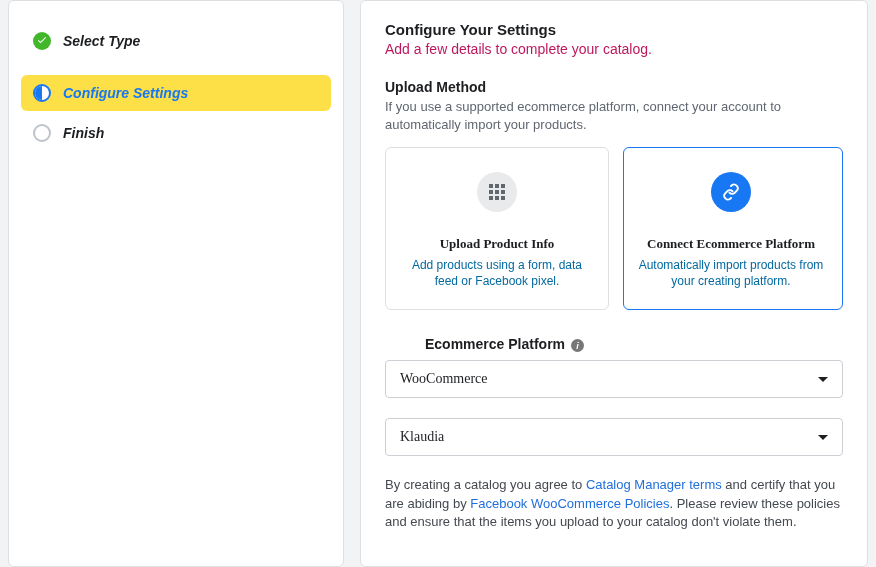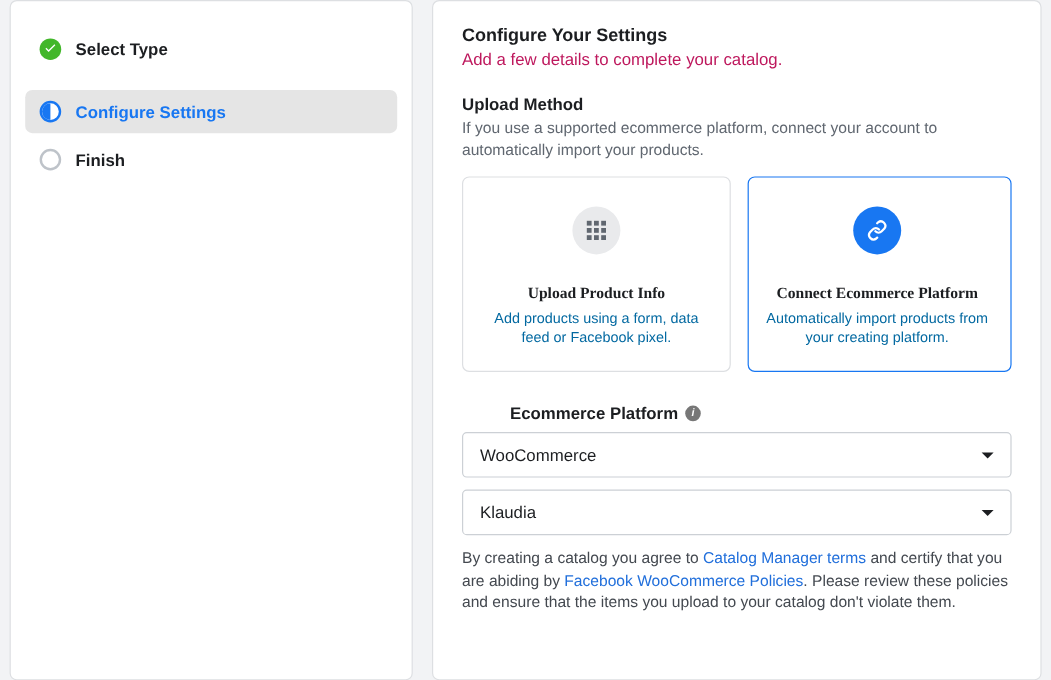--- a/index.html
+++ b/index.html
@@ -13,36 +13,37 @@
     height: 567px;
   }
   .panel {
     background: #fff;
     border: 1px solid #dddfe2;
     border-radius: 6px;
   }
   .sidebar {
     width: 336px;
     padding: 22px 12px;
+    font-style: italic;
   }
   .step {
     display: flex;
     align-items: center;
     gap: 12px;
     padding: 9px 12px;
     border-radius: 6px;
     font-size: 14px;
     font-weight: 600;
     color: #1c1e21;
     cursor: pointer;
     margin-bottom: 4px;
     position: relative;
   }
   .step.active {
-    background: #e5e5e5;
+    background: #fde047;
     color: #1877f2;
     margin-top: 16px;
   }
   .step-icon {
     width: 18px;
     height: 18px;
     border-radius: 50%;
     flex-shrink: 0;
     display: flex;
     align-items: center;
@@ -138,21 +139,21 @@
     font-size: 12px;
     color: #0369a1;
     line-height: 1.35;
   }
   .field-label {
     font-size: 14px;
     font-weight: 700;
     color: #1c1e21;
     margin-bottom: 8px;
     display: flex;
-    align-items: center;
+    align-items: flex-end;
     gap: 6px;
     padding-left: 40px;
   }
   .info-icon {
     width: 13px;
     height: 13px;
     border-radius: 50%;
     background: #777;
     color: #fff;
     font-size: 9px;
@@ -164,22 +165,23 @@
   }
   .select-box {
     border: 1px solid #ccd0d5;
     border-radius: 4px;
     padding: 10px 14px;
     font-size: 14px;
     color: #1c1e21;
     display: flex;
     align-items: center;
     justify-content: space-between;
-    margin-bottom: 10px;
+    margin-bottom: 20px;
     cursor: pointer;
+    font-family: Liberation Serif, serif;
   }
   .caret {
     width: 0; height: 0;
     border-left: 5px solid transparent;
     border-right: 5px solid transparent;
     border-top: 5px solid #1c1e21;
   }
   .agreement {
     font-size: 13px;
     color: #444950;

